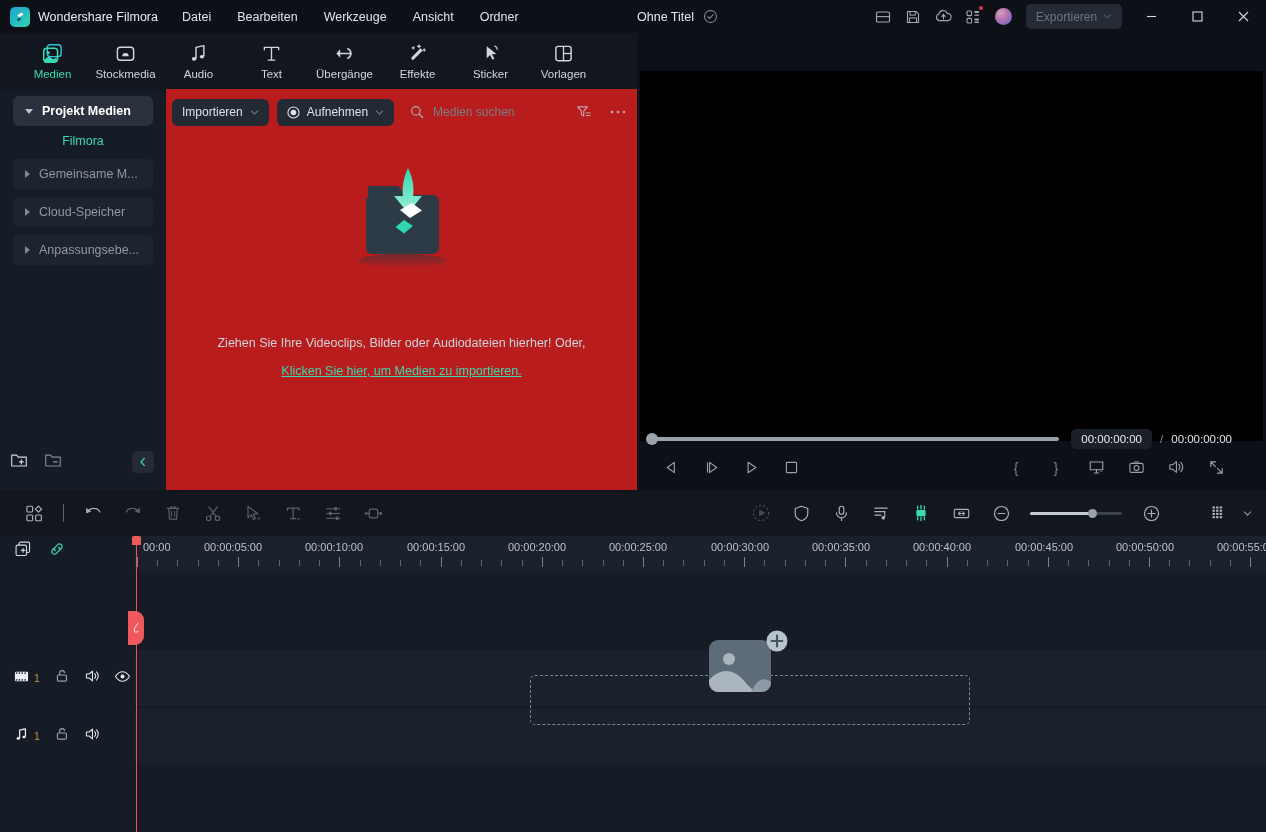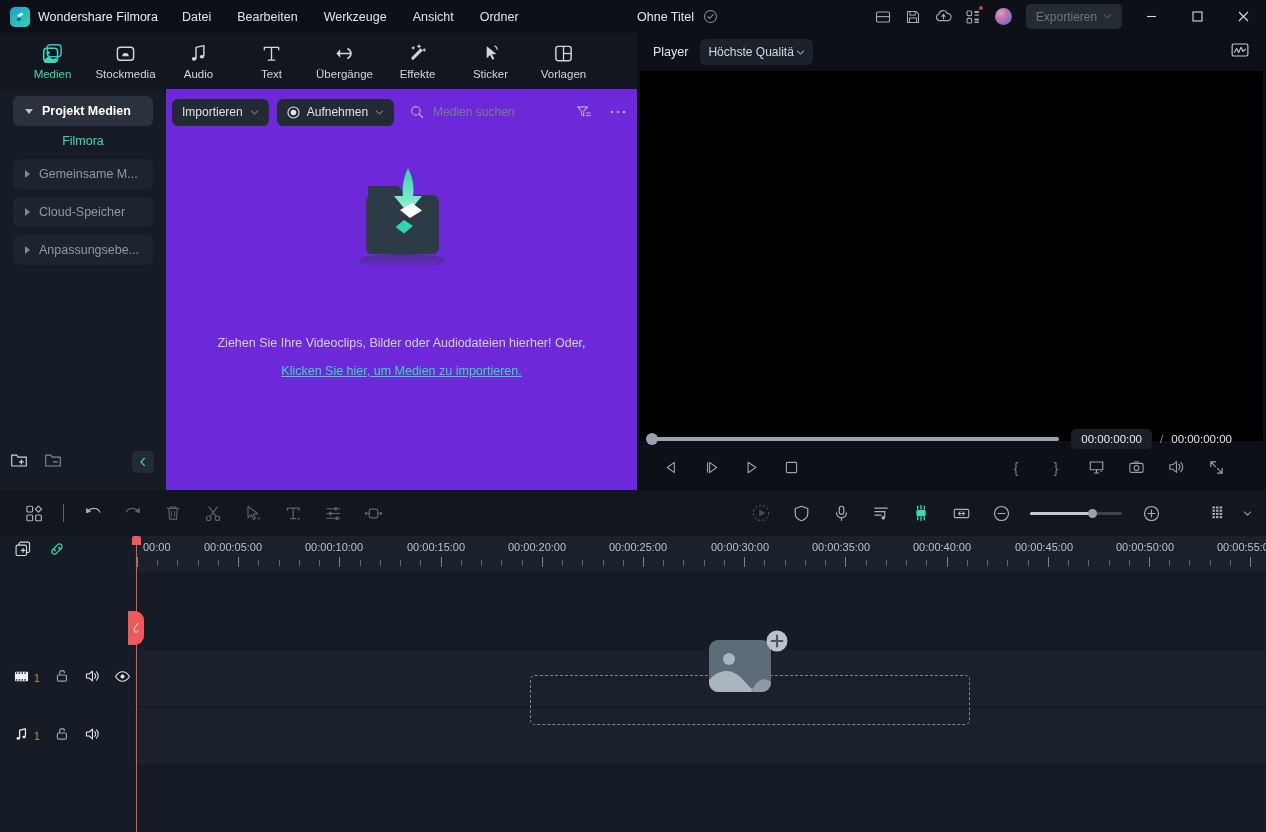--- a/index.html
+++ b/index.html
@@ -108,21 +108,21 @@
   }
   .collapse-btn {
     position: absolute; right: 12px; width: 22px; height: 22px; border-radius: 5px;
     background: #242b35; display: flex; align-items: center; justify-content: center;
   }
 
   
   .dropzone {
     position: absolute; top: 0px; left: 166px; right: 0; bottom: 0;
     display: flex; flex-direction: column; align-items: center; justify-content: center;
-    background: #6d28d9;
+    background: #b91c1c;
   }
   .folder-art { width: 180px; height: 150px; position: relative; margin-top: -40px; }
   .dz-text { font-size: 12.5px; color: #cdd4dc; margin-top: 24px; }
   .dz-link { font-size: 12.5px; color: #3ad9b0; text-decoration: underline; margin-top: 14px; }
 
   
   .playerpanel {
     position: absolute; top: 33px; left: 637px; width: 629px; height: 457px;
     background: #0d1117;
   }
@@ -475,37 +475,20 @@
         <span class="collapse-btn">
           <svg width="10" height="10" viewBox="0 0 10 10">
               <path d="M6.4 1.4 L3 5 L6.4 8.6" fill="none" stroke="#3ad9b0" stroke-width="1.3" stroke-linecap="round"></path>
             </svg>
         </span>
       </div>
     </div>
   </div>
 
   <div class="playerpanel">
-    <div class="player-head">
-      <span class="player-title">Player</span>
-      <span class="quality-pill">
-        <span>Höchste Qualitä</span>
-        <svg width="9" height="9" viewBox="0 0 10 10">
-            <path d="M1.5 3.3 L5 6.7 L8.5 3.3" fill="none" stroke="#d3dae1" stroke-width="1.1" stroke-linecap="round"></path>
-          </svg>
-      </span>
-      <span class="player-head-right">
-        <span>
-          <svg width="18" height="18" viewBox="0 0 19 19">
-              <rect x="1.2" y="3.2" width="16.6" height="12.6" rx="1.6" fill="none" stroke="#c3cad2" stroke-width="1.2"></rect>
-              <path d="M3.6 11.8 L6 8 L8 12.2 L10.6 6.6 L12.6 11 L15.4 8.6" fill="none" stroke="#c3cad2" stroke-width="1.15" stroke-linecap="round" stroke-linejoin="round"></path>
-            </svg>
-        </span>
-      </span>
-    </div>
 
     <div class="stage"></div>
 
     <div class="player-ctrl">
       <div class="scrub-row">
         <div class="scrub-track">
           <div class="scrub-knob"></div>
         </div>
         <span class="time-chip">00:00:00:00</span>
         <span class="time-sep">/</span>

